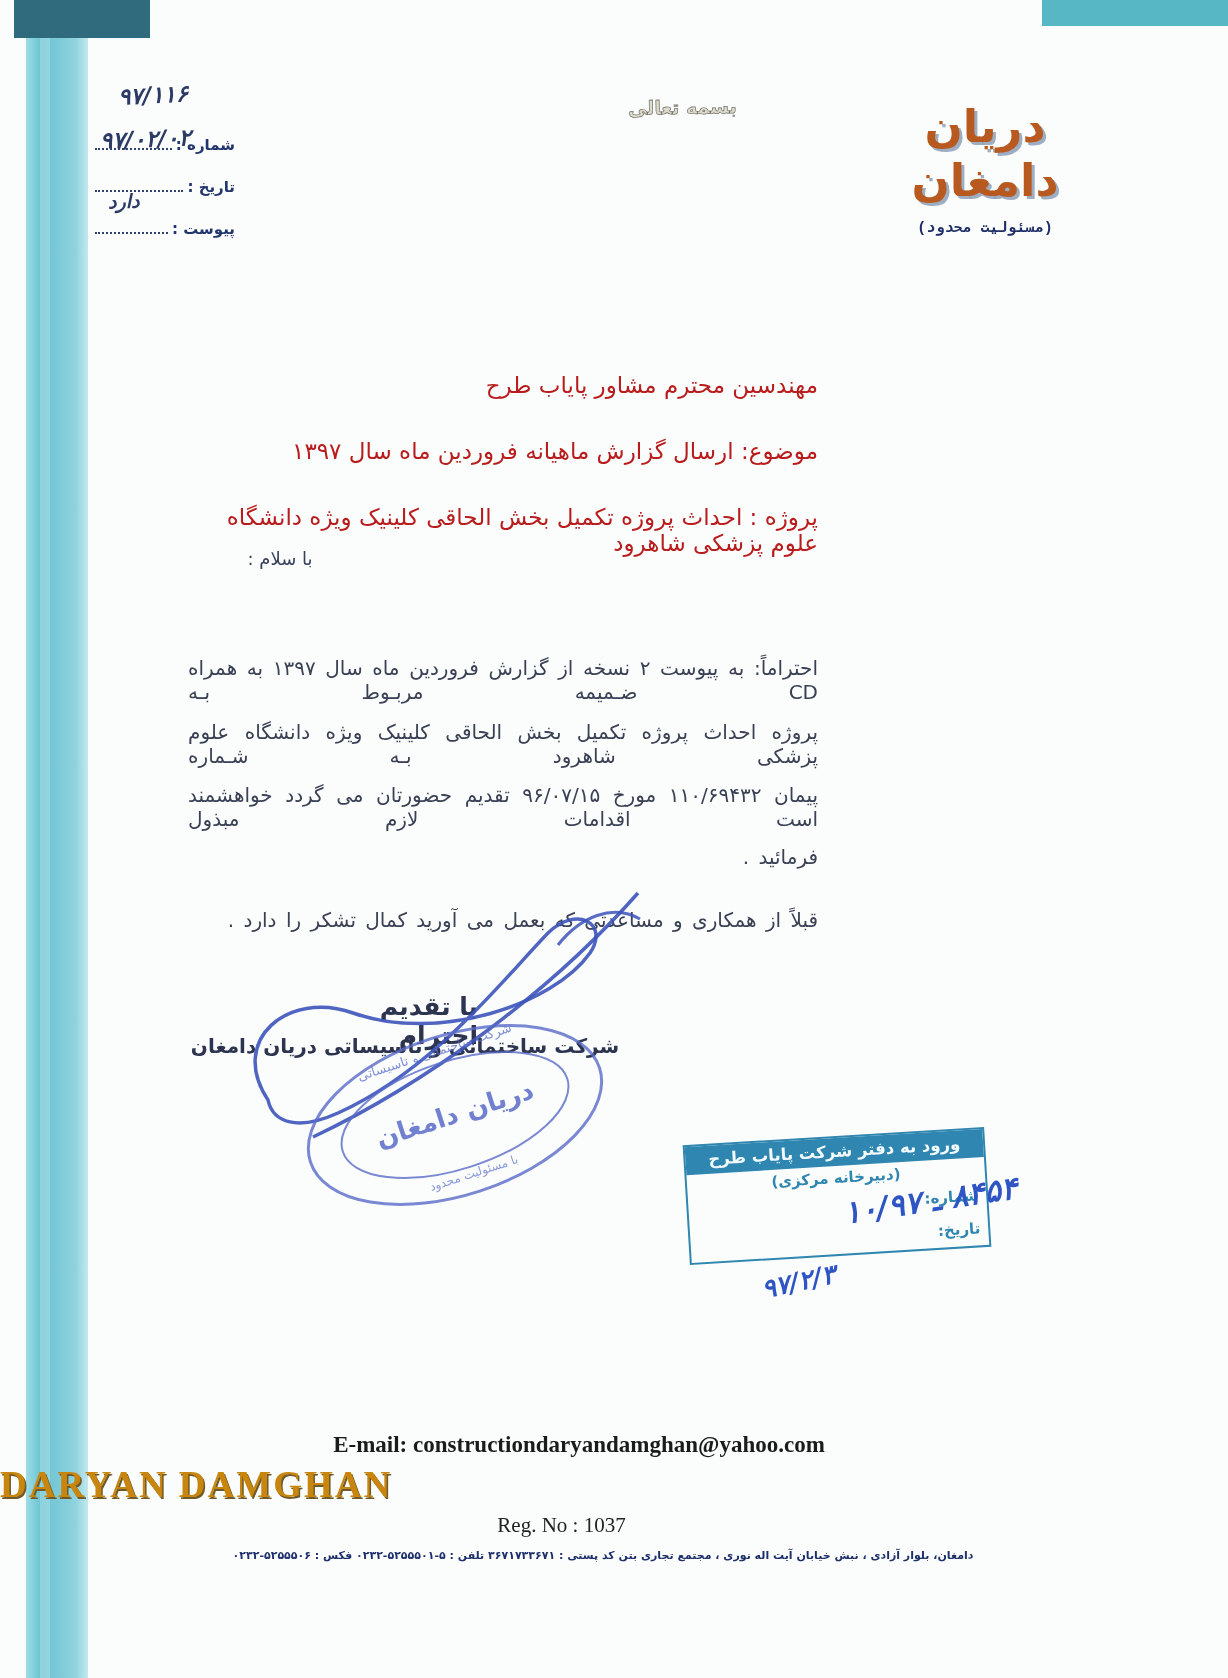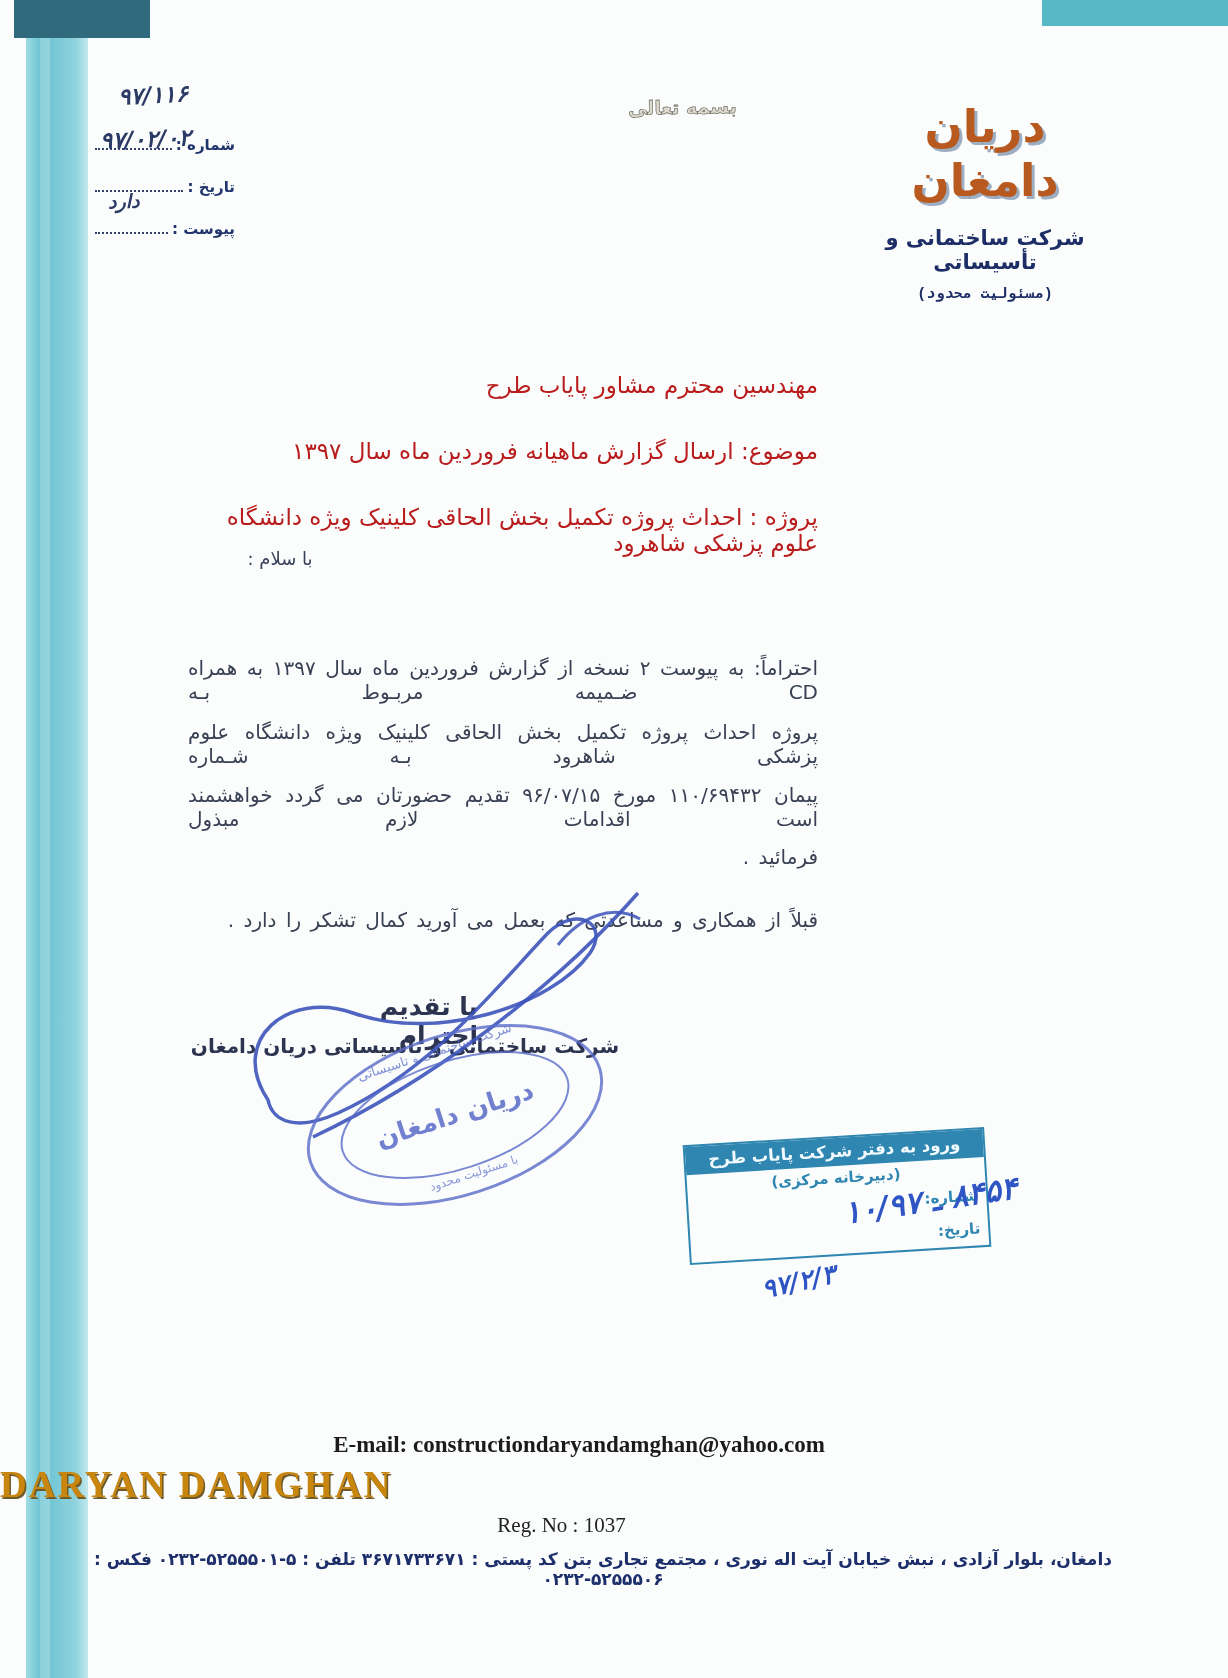--- a/index.html
+++ b/index.html
@@ -65,21 +65,21 @@
   .stamp-title{background:#2f86b0;color:#f2fbff;font-size:16.5px;font-weight:bold;text-align:center;padding:4px 4px 5px;}
   .stamp-sub{color:#2f86b0;font-size:15px;font-weight:bold;text-align:center;padding:3px 0 1px;}
   .stamp-row{color:#2f86b0;font-size:15px;font-weight:bold;padding:7px 8px 6px 0;height:20px;}
   .stamp-hw{position:absolute;color:#2f55c5;font-weight:bold;font-style:italic;direction:rtl;}
   .stamp-hw-no{left:-34px;top:60px;width:366px;font-size:31px;transform:rotate(-5deg);}
   .stamp-hw-date{left:70px;top:128px;font-size:26px;transform:rotate(-9deg);}
   
   .footer-email{position:absolute;left:0;right:70px;top:1432px;text-align:center;font-family:"Liberation Serif",serif;font-weight:bold;font-size:23px;color:#1b1b1b;}
   .footer-name{position:absolute;left:0;right:105px;top:1463px;text-align:left;font-family:"Liberation Serif",serif;font-weight:bold;font-size:37px;letter-spacing:2px;color:#c8860f;text-shadow:1.5px 1.5px 0 #6e5a2a;}
   .footer-reg{position:absolute;left:0;right:105px;top:1513px;text-align:center;font-family:"Liberation Serif",serif;font-size:21px;color:#222;}
-  .footer-address{position:absolute;left:40px;right:62px;top:1549px;text-align:center;direction:rtl;font-size:17px;font-weight:bold;color:#1d2f6b;}
+  .footer-address{position:absolute;left:40px;right:62px;top:1549px;text-align:center;direction:rtl;font-size:11px;font-weight:bold;color:#1d2f6b;}
 </style>
 </head>
 <body>
 
 <div class="left-band"></div>
 <div class="left-band-streak"></div>
 <div class="corner-tl"></div>
 <div class="corner-tr"></div>
 
 <div class="ref-block">
@@ -96,21 +96,20 @@
     <span class="ref-dots"></span>
   </div>
 </div>
 <div class="hand hw-number">۹۷/۱۱۶</div>
 <div class="hand hw-date">۹۷/۰۲/۰۲</div>
 <div class="hand hw-attach">دارد</div>
 
 <div class="bismillah">بسمه تعالی</div>
 <div class="logo-block">
   <div class="logo-fa">دریان دامغان</div>
-  <div class="company-line">شرکت ساختمانی و تأسیساتی</div>
   <div class="liability-line">(مسئولیت محدود)</div>
 </div>
 
 <div class="letter-block">
   <div class="h-line recipient">مهندسین محترم مشاور پایاب طرح</div>
   <div class="h-line subject">موضوع: ارسال گزارش ماهیانه  فروردین ماه سال ۱۳۹۷</div>
   <div class="h-line project">پروژه : احداث پروژه تکمیل بخش الحاقی کلینیک ویژه دانشگاه علوم پزشکی شاهرود</div>
   <div class="salutation">با سلام :</div>
   <div class="body-line bl-0">احتراماً: به پیوست ۲ نسخه از گزارش فروردین ماه سال ۱۳۹۷ به همراه CD ضـمیمه مربـوط بـه</div>
   <div class="body-line bl-1">پروژه احداث پروژه تکمیل بخش الحاقی کلینیک ویژه دانشگاه علوم پزشکی شاهرود بـه شـماره</div>

